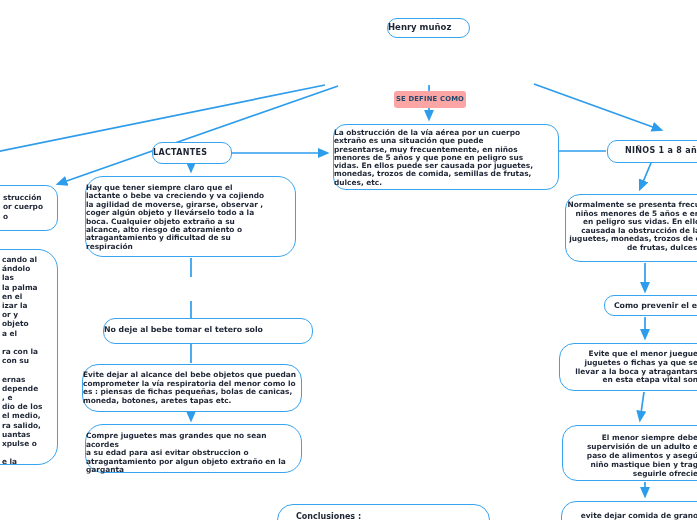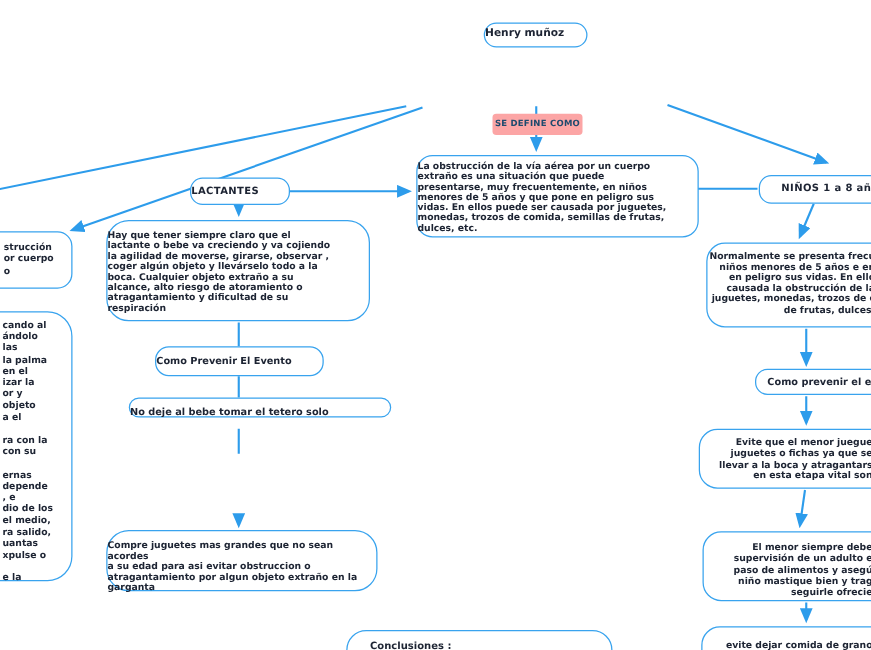--- a/index.html
+++ b/index.html
@@ -72,24 +72,27 @@
 
   <div class="node" style="left:85px;top:176px;width:211px;height:81px;border-radius:18px;font-size:7.4px;padding-top:7px;line-height:8.4px;">Hay que tener siempre  claro que  el
 lactante o bebe   va creciendo  y va cojiendo
 la  agilidad  de moverse, girarse, observar ,
 coger algún objeto y  llevárselo todo a la
 boca. Cualquier objeto extraño  a su
 alcance, alto  riesgo de atoramiento o
 atragantamiento  y dificultad de su
 respiración</div>
 
-  <div class="node" style="left:124px;top:277px;width:135px;height:24px;border-radius:11px;font-size:7.8px;line-height:21px;">Como Prevenir El Evento</div>
 
-  <div class="node" style="left:103px;top:318px;width:210px;height:16px;border-radius:12px;font-size:7.8px;line-height:21px;">No deje al bebe tomar el tetero solo</div>
+  <div class="node" style="left:103px;top:318px;width:210px;height:26px;border-radius:12px;font-size:7.8px;line-height:21px;">No deje al bebe tomar el tetero solo</div>
 
+  <div class="node" style="left:82px;top:364px;width:220px;height:48px;border-radius:16px;font-size:7.4px;padding-top:6px;line-height:8.6px;">Evite dejar al alcance del bebe objetos que puedan
+comprometer la vía respiratoria del menor como lo
+es : piensas de fichas pequeñas, bolas de canicas,
+moneda, botones, aretes tapas etc.</div>
 
   <div class="node" style="left:85px;top:424px;width:217px;height:49px;border-radius:18px;font-size:7.4px;padding-top:7px;line-height:8.6px;">Compre juguetes mas grandes que no sean acordes
 a su edad para asi evitar obstruccion o
 atragantamiento por algun objeto extraño en la
 garganta</div>
 
   <div class="node alignR" style="left:607px;top:140px;width:150px;height:23px;border-radius:10px;font-size:8px;line-height:20px;padding-right:59px;letter-spacing:0.3px;">NIÑOS  1 a 8 añ</div>
 
   <div class="node alignR" style="left:565px;top:194px;width:200px;height:68px;border-radius:15px;font-size:7.4px;padding:6px 64px 0 0;line-height:8.6px;">Normalmente se presenta frecu
 niños menores de 5 años e en

